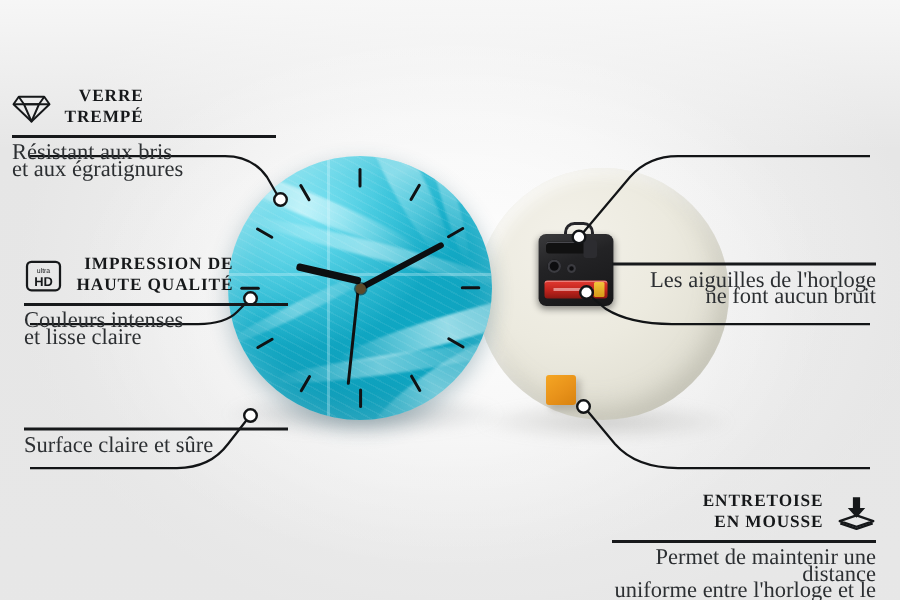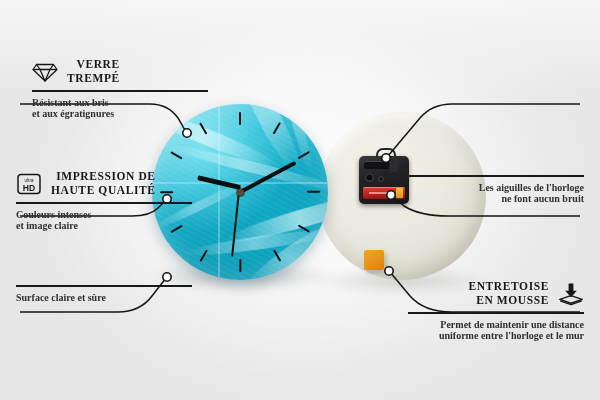--- a/index.html
+++ b/index.html
@@ -124,31 +124,31 @@
   .feat .title{
     font-family:"Liberation Serif",serif;font-weight:700;
     font-size:11.5px;line-height:13.5px;letter-spacing:.6px;color:#16181a;
     text-transform:uppercase;white-space:pre-line;
   }
   .feat.left-col{text-align:right;}
   .feat.left-col .head{justify-content:flex-start;}
   .feat.right-col{text-align:right;}
   .rule{height:1.6px;background:#17191b;margin:5px 0 5px 0;width:100%;}
   .desc{
-    font-family:"Liberation Serif",serif;font-size:10px;line-height:11.4px;
-    color:#2c2f32;white-space:pre-line;font-weight:bold;
+    font-family:"Liberation Serif",serif;font-size:15px;line-height:11.4px;
+    color:#2c2f32;white-space:pre-line;
   }
   .feat.left-col .desc{text-align:left;}
   .feat.right-col .desc{text-align:right;}
 
   .icon{width:26px;height:24px;flex:0 0 26px;display:flex;align-items:center;justify-content:center;}
   .icon svg{display:block;}
 
   
-  #f-verre{left:32px;top:58px;}
+  #f-verre{left:8px;top:58px;}
   #f-impression{left:16px;top:170px;}
   #f-bords{left:16px;top:280px;}
   #f-poignee{left:408px;top:58px;}
   #f-mecanisme{left:408px;top:170px;}
   #f-entretoise{left:408px;top:280px;}
 </style>
 </head>
 <body>
 
 <div id="stage">
@@ -256,37 +256,37 @@
           <rect x="2" y="2.5" width="22" height="19" rx="3" fill="none" stroke="#16181a" stroke-width="1.5"></rect>
           <text x="13" y="10.2" font-family="Liberation Sans, sans-serif" font-size="4.6" text-anchor="middle" fill="#16181a">ultra</text>
           <text x="13" y="18.6" font-family="Liberation Sans, sans-serif" font-size="8.6" font-weight="bold" text-anchor="middle" fill="#16181a">HD</text>
         </svg>
       </span>
       <span class="title">IMPRESSION DE
 HAUTE QUALITÉ</span>
     </div>
     <div class="rule"></div>
     <div class="desc">Couleurs intenses
-et image claire</div>
+et lisse claire</div>
   </div>
 
   <div class="feat left-col" id="f-bords">
     <div class="rule"></div>
     <div class="desc">Surface claire et sûre</div>
   </div>
 
 
   <div class="feat right-col" id="f-mecanisme">
     <div class="rule"></div>
     <div class="desc">Les aiguilles de l'horloge
 ne font aucun bruit</div>
   </div>
 
   <div class="feat right-col" id="f-entretoise">
-    <div class="head" style="justify-content:flex-start;">
+    <div class="head" style="justify-content:flex-start;margin-top:48px;">
       <span class="title" style="flex:1;text-align:right;">ENTRETOISE
 EN MOUSSE</span>
       <span class="icon">
         <svg width="26" height="24" viewBox="0 0 26 24">
           <path d="M10.6,1.5 h4.8 v7.2 h3.4 L13,15.2 L7.2,8.7 h3.4 Z" fill="#16181a"></path>
           <path d="M13,13.6 L24.2,17.4 L13,21.2 L1.8,17.4 Z" fill="none" stroke="#16181a" stroke-width="1.5" stroke-linejoin="round"></path>
           <path d="M2.2,18.9 L13,22.6 L23.8,18.9" fill="none" stroke="#16181a" stroke-width="1.5" stroke-linejoin="round"></path>
         </svg>
       </span>
     </div>

